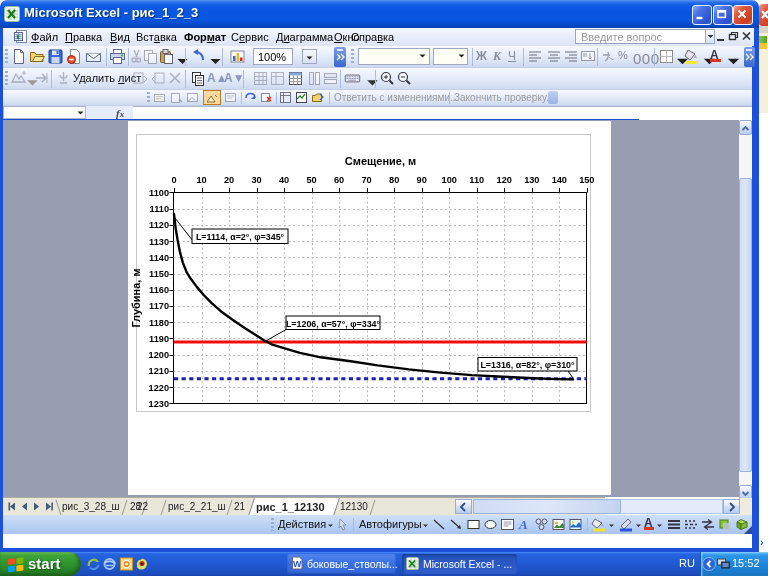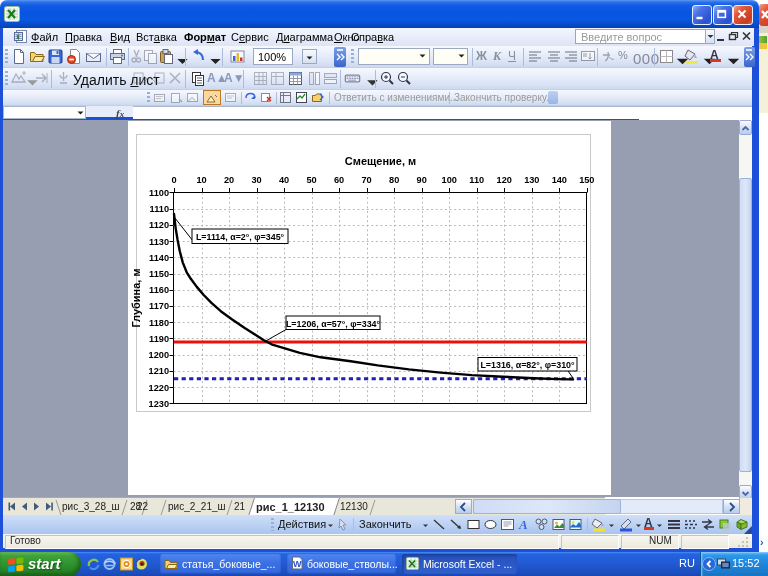--- a/index.html
+++ b/index.html
@@ -22,21 +22,21 @@
     font-size:11px;color:#9a9a9a;padding:1px 0 0 5px;box-sizing:border-box;}
   
   .tbar{left:3px;width:749px;background:linear-gradient(180deg,#f6f8fe 0%,#e8eefa 40%,#d8e2f4 80%,#cdd9ef 100%);border-bottom:1px solid #c3cfe8;box-sizing:border-box;}
   #tb1{top:46px;height:22px;}
   #tb2{top:68px;height:22px;}
   #tb3{top:90px;height:16px;}
   .grip{position:absolute;width:3px;background:repeating-linear-gradient(180deg,#9aafd8 0 2px,transparent 2px 4px);}
   .sep{position:absolute;width:1px;background:#aebcdc;}
   .ico{position:absolute;width:17px;height:17px;}
   
-  #fbar{left:3px;top:106px;width:636px;height:14px;background:#e7edf8;border-bottom:3px solid #1d4ed8;box-sizing:border-box;}
+  #fbar{left:3px;top:106px;width:636px;height:14px;background:#e7edf8;border-bottom:1px solid #1d4ed8;box-sizing:border-box;}
   #nbox{left:0px;top:0px;width:83px;height:13px;background:#fff;border:1px solid #aab6cc;box-sizing:border-box;}
   #ffield{left:130px;top:0px;width:619px;height:13px;background:#fff;border-top:1px solid #aab6cc;box-sizing:border-box;}
   
   #work{left:3px;top:120px;width:736px;height:377px;background:#989eb2;}
   #page{position:absolute;left:125px;top:1px;width:483px;height:374px;background:#fff;}
   
   #vscroll{left:739px;top:120px;width:13px;height:380px;background:#f6f6f3;}
   .sbtn{position:absolute;left:0;width:13px;height:15px;border-radius:2px;
     background:linear-gradient(180deg,#fdfdfe,#cfdcf3 60%,#b9cdee);border:1px solid #96abd6;box-sizing:border-box;}
   
@@ -73,20 +73,21 @@
     <div class="abs" style="left:1px;top:536px;width:8px;height:14px;color:#2a62c8;font-size:11px;font-weight:bold;">›</div>
   </div>
 
   <div class="abs" id="titlebar"></div>
   <svg class="abs" style="left:4px;top:6px;" width="16" height="16" viewBox="0 0 16 16">
     <rect x="0.5" y="0.5" width="15" height="15" rx="2" fill="#f4faf4" stroke="#9db99d"></rect>
     <rect x="2" y="2" width="12" height="12" fill="#e8f4e8"></rect>
     <path d="M2 5h12M2 8h12M2 11h12M6 2v12M10 2v12" stroke="#b5ccb5" stroke-width="1"></path>
     <path d="M4 4l7 8M11 4l-7 8" stroke="#167a16" stroke-width="2"></path>
   </svg>
+  <div class="abs" id="ttext">Microsoft Excel - рис_1_2_3</div>
 
   <div class="abs wbtn" style="left:692px;background:linear-gradient(135deg,#8fb0f5 0%,#4a74e8 30%,#2a50d0 80%,#3a62dd 100%);">
     <svg width="16" height="16" viewBox="0 0 16 16">
         <path d="M3.5 12h6" stroke="#fff" stroke-width="2.4"></path>
       </svg>
   </div>
   <div class="abs wbtn" style="left:712.5px;background:linear-gradient(135deg,#8fb0f5 0%,#4a74e8 30%,#2a50d0 80%,#3a62dd 100%);">
     <svg width="16" height="16" viewBox="0 0 16 16">
         <rect x="4" y="4.6" width="7.4" height="6.8" fill="none" stroke="#fff" stroke-width="1.5"></rect>
         <path d="M4 5.6h7.4" stroke="#fff" stroke-width="2.2"></path>
@@ -276,21 +277,21 @@
         <path d="M1 1.5l2.5 2.5L6 1.5z" fill="#999"></path>
       </svg>
     <svg class="ico" style="left:31px;top:2px;" viewBox="0 0 17 17" opacity="0.45">
         <path d="M2 8h9M8 4l4 4-4 4" fill="none" stroke="#667" stroke-width="1.5"></path>
         <path d="M13 3v10" stroke="#667"></path>
       </svg>
     <div class="sep" style="left:48px;top:2px;height:18px;"></div>
     <svg class="ico" style="left:52px;top:2px;" viewBox="0 0 17 17" opacity="0.45">
         <path d="M8.5 2v9M5 5c0 4 7 4 7 0M5 13h7" stroke="#667" stroke-width="1.3" fill="none"></path>
       </svg>
-    <div class="abs" style="left:70px;top:4px;font-size:14px;color:#111;">Удалить <u>л</u>ист</div>
+    <div class="abs" style="left:70px;top:4px;font-size:11px;color:#111;">Удалить <u>л</u>ист</div>
     <svg class="ico" style="left:129px;top:2px;" viewBox="0 0 17 17" opacity="0.45">
         <rect x="2" y="3" width="9" height="10" fill="none" stroke="#667"></rect>
         <path d="M12 6l3 3-3 3" fill="none" stroke="#667"></path>
       </svg>
     <svg class="ico" style="left:147px;top:2px;" viewBox="0 0 17 17" opacity="0.45">
         <rect x="5" y="3" width="9" height="10" fill="none" stroke="#667"></rect>
         <path d="M5 6L2 9l3 3" fill="none" stroke="#667"></path>
       </svg>
     <svg class="ico" style="left:164px;top:2px;" viewBox="0 0 17 17" opacity="0.45">
         <path d="M3 3l10 10M13 3L3 13" stroke="#667" stroke-width="1.5"></path>
@@ -586,21 +587,21 @@
   <div class="abs" id="drawbar">
     <div class="grip" style="left:268px;top:3px;height:13px;"></div>
     <span class="abs" style="left:275px;top:3px;color:#111;">Действия</span>
     <svg class="abs" style="left:324px;top:8px;" width="8" height="7" viewBox="0 0 8 7">
         <path d="M1 1.5l2.5 2.5L6 1.5z" fill="#333"></path>
       </svg>
     <svg class="abs" style="left:333px;top:2px;" width="14" height="15" viewBox="0 0 14 15" opacity="0.5">
         <path d="M4 2l6 6-3 0 2 4-2 1-2-4-2 2z" fill="#eee" stroke="#556"></path>
       </svg>
     <div class="sep" style="left:350px;top:3px;height:13px;"></div>
-    <span class="abs" style="left:356px;top:3px;color:#111;">Закончить</span>
+    <span class="abs" style="left:356px;top:3px;color:#111;">Автофигуры</span>
     <svg class="abs" style="left:419px;top:8px;" width="8" height="7" viewBox="0 0 8 7">
         <path d="M1 1.5l2.5 2.5L6 1.5z" fill="#333"></path>
       </svg>
     <svg class="abs" style="left:429px;top:2px;" width="15" height="15" viewBox="0 0 15 15">
         <path d="M2 3l10 9" stroke="#333" stroke-width="1.3"></path>
       </svg>
     <svg class="abs" style="left:446px;top:2px;" width="15" height="15" viewBox="0 0 15 15">
         <path d="M2 3l9 8" stroke="#333" stroke-width="1.3"></path>
         <path d="M12 12l-1-4-3 3z" fill="#333"></path>
       </svg>
@@ -670,53 +671,35 @@
     <svg class="abs" style="left:731px;top:2px;" width="16" height="15" viewBox="0 0 16 15">
         <path d="M3 5l4-2.5 6 2.5-4 2.5z" fill="#a8d858" stroke="#4a7a1a"></path>
         <path d="M3 5v5l4 2.5v-5z" fill="#6aa828" stroke="#4a7a1a"></path>
         <path d="M13 5v5l-6 2.5v-5z" fill="#88b838" stroke="#4a7a1a"></path>
       </svg>
     <svg class="abs" style="left:741px;top:11px;" width="8" height="8" viewBox="0 0 8 8">
         <path d="M8 0v8H0z" fill="#2a4a9a"></path>
       </svg>
   </div>
 
-  <div class="abs" id="sbar">
-    <div class="abs" style="left:2px;top:1px;width:552px;height:12px;border:1px solid #c8c5b2;border-right-color:#fff;border-bottom-color:#fff;"></div>
-    <span style="position:absolute;left:7px;top:1px;">Готово</span>
-    <div class="abs" style="left:558px;top:1px;width:56px;height:12px;border:1px solid #c8c5b2;border-right-color:#fff;border-bottom-color:#fff;"></div>
-    <div class="abs" style="left:618px;top:1px;width:56px;height:12px;border:1px solid #c8c5b2;border-right-color:#fff;border-bottom-color:#fff;"></div>
-    <span style="position:absolute;left:646px;top:1px;">NUM</span>
-    <div class="abs" style="left:678px;top:1px;width:46px;height:12px;border:1px solid #c8c5b2;border-right-color:#fff;border-bottom-color:#fff;"></div>
-    <svg class="abs" style="left:734px;top:2px;" width="12" height="12" viewBox="0 0 12 12">
-        <g fill="#b8b4a0">
-          <circle cx="10" cy="2" r="1"></circle>
-          <circle cx="6" cy="6" r="1"></circle>
-          <circle cx="10" cy="6" r="1"></circle>
-          <circle cx="2" cy="10" r="1"></circle>
-          <circle cx="6" cy="10" r="1"></circle>
-          <circle cx="10" cy="10" r="1"></circle>
-        </g>
-      </svg>
-  </div>
 
   <div class="abs" id="taskbar">
 
     <div class="abs" style="left:0;top:0;width:81px;height:24px;border-radius:0 12px 12px 0;
       background:linear-gradient(180deg,#6cc15e 0%,#3fa33a 15%,#2f9330 50%,#268226 85%,#1e6e1e 100%);
       box-shadow:inset -2px -2px 4px #1a5e1a;"></div>
     <svg class="abs" style="left:7px;top:4px;" width="18" height="17" viewBox="0 0 18 17">
       <g transform="skewY(-6)">
           <rect x="1" y="3" width="7" height="6" rx="1.2" fill="#f25022"></rect>
           <rect x="9.4" y="3" width="7" height="6" rx="1.2" fill="#7db700"></rect>
           <rect x="1" y="10.4" width="7" height="6" rx="1.2" fill="#00a1f1"></rect>
           <rect x="9.4" y="10.4" width="7" height="6" rx="1.2" fill="#ffb900"></rect>
         </g>
     </svg>
-    <span class="abs" style="left:28px;top:3px;color:#fff;font-size:15px;font-weight:bold;font-style:italic;text-shadow:1px 1px 2px #14500f;">start</span>
+    <span class="abs" style="left:28px;top:3px;color:#fff;font-size:15px;font-weight:bold;text-shadow:1px 1px 2px #14500f;">start</span>
 
     <svg class="abs" style="left:87px;top:5px;" width="13" height="14" viewBox="0 0 13 14">
         <path d="M2 9a5 5 0 0 1 9-4" fill="none" stroke="#8fc43f" stroke-width="2.2"></path>
         <path d="M11.5 8a5 5 0 0 1-8 3" fill="none" stroke="#4a90e8" stroke-width="2.2"></path>
         <path d="M2 12l3-1-2-2z" fill="#3a7ad8"></path>
       </svg>
     <svg class="abs" style="left:103px;top:5px;" width="13" height="14" viewBox="0 0 13 14">
         <circle cx="6.5" cy="7" r="5" fill="none" stroke="#9cc2f0" stroke-width="2"></circle>
         <path d="M1.5 6C4.5 3.5 9 4 12.5 6.5" fill="none" stroke="#b8d4f5" stroke-width="1.6"></path>
         <path d="M3 8.5h7" stroke="#9cc2f0" stroke-width="1.5"></path>
@@ -727,27 +710,20 @@
         <circle cx="6.5" cy="7" r="3.7" fill="none" stroke="#fff" stroke-width="1.2"></circle>
         <circle cx="6.5" cy="7" r="1.3" fill="#fff"></circle>
       </svg>
     <svg class="abs" style="left:135px;top:5px;" width="13" height="14" viewBox="0 0 13 14">
         <circle cx="6.5" cy="7" r="5.5" fill="#d8e060"></circle>
         <path d="M6.5 1.5a5.5 5.5 0 0 0-5 8" fill="none" stroke="#2a55b8" stroke-width="2"></path>
         <circle cx="7" cy="6.5" r="2.6" fill="#c03028"></circle>
         <path d="M6 5.5l3 1.5-3 1.5z" fill="#222"></path>
       </svg>
 
-    <div class="tbtn" style="left:160px;width:121px;">
-      <svg class="abs" style="left:4px;top:3px;" width="14" height="13" viewBox="0 0 14 13">
-          <path d="M1 11.5v-8h4l1.5 2h6.5v6z" fill="#f6d26a" stroke="#8a6a1a"></path>
-          <path d="M2.5 11.5l2-4h9l-2.5 4z" fill="#fde9a2" stroke="#8a6a1a"></path>
-        </svg>
-      <span class="abs" style="left:22px;top:4px;">статья_боковые_...</span>
-    </div>
     <div class="tbtn" style="left:287px;width:109px;">
       <svg class="abs" style="left:4px;top:2px;" width="12" height="14" viewBox="0 0 12 14">
           <path d="M1.5 1h7l2.5 2.5V13h-9.5z" fill="#fff" stroke="#667"></path>
           <text x="2" y="11" font-size="9" font-weight="bold" fill="#2a55c8">W</text>
         </svg>
       <span class="abs" style="left:20px;top:4px;">боковые_стволы...</span>
     </div>
     <div class="tbtn" style="left:402px;width:115px;background:linear-gradient(180deg,#2450b8 0%,#2c5ac8 60%,#3060cc 100%);box-shadow:inset 1px 1px 3px #163a8c;">
       <svg class="abs" style="left:4px;top:3px;" width="13" height="13" viewBox="0 0 13 13">
           <rect x="0.5" y="0.5" width="12" height="12" rx="1.5" fill="#f2f8f2" stroke="#9db99d"></rect>

